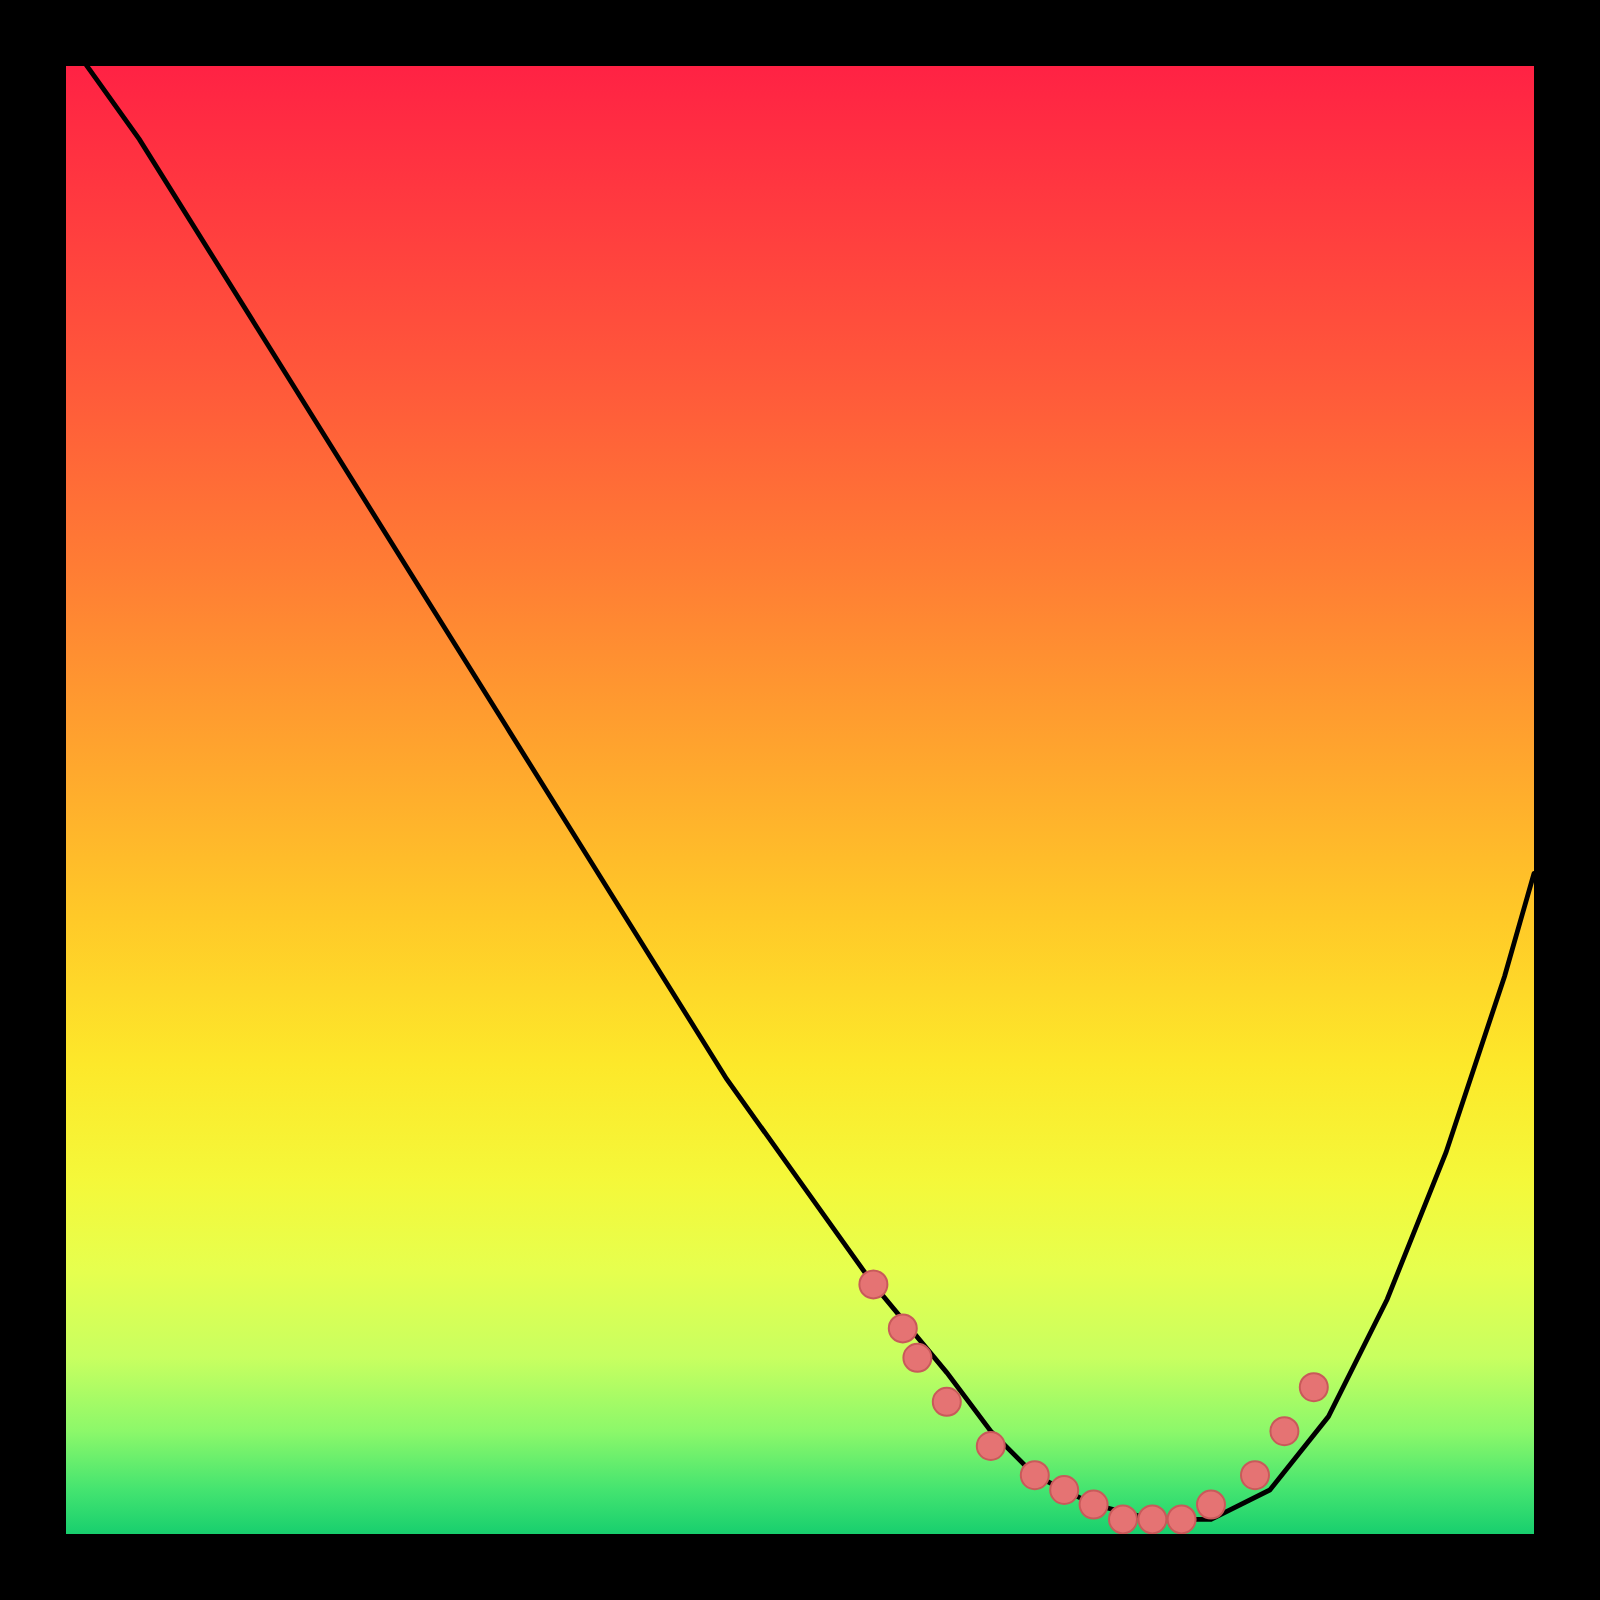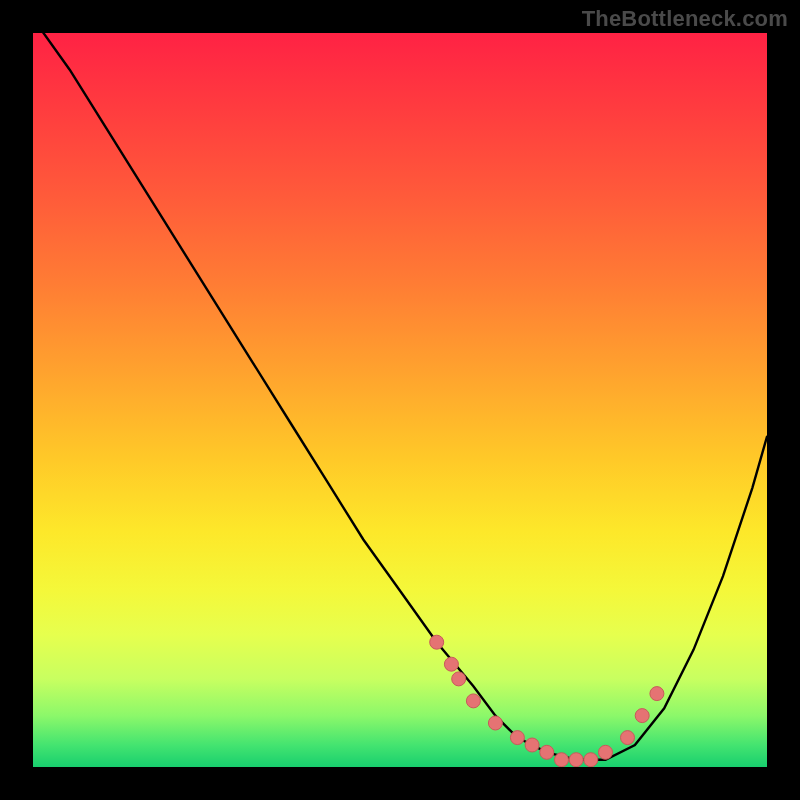--- a/index.html
+++ b/index.html
@@ -84,14 +84,13 @@
           <circle cx="528.5" cy="726.7" r="7" class="dot"></circle>
           <circle cx="543.2" cy="726.7" r="7" class="dot"></circle>
           <circle cx="557.8" cy="726.7" r="7" class="dot"></circle>
           <circle cx="572.5" cy="719.3" r="7" class="dot"></circle>
           <circle cx="594.5" cy="704.6" r="7" class="dot"></circle>
           <circle cx="609.2" cy="682.6" r="7" class="dot"></circle>
           <circle cx="623.9" cy="660.6" r="7" class="dot"></circle>
         </g>
     </svg>
   </div>
-  <div class="watermark">TheBottleneck.com</div>
 </div>
 
 </body></html>

